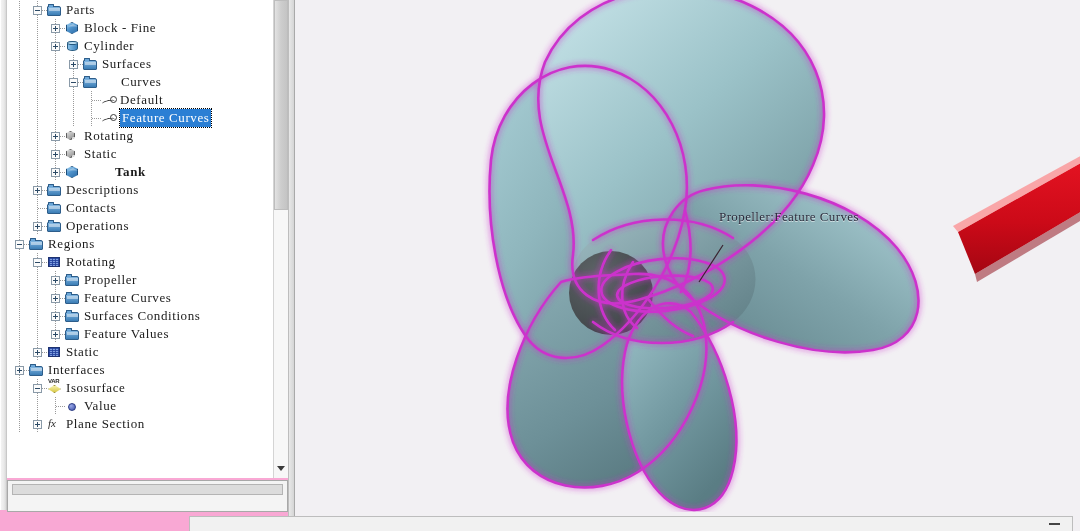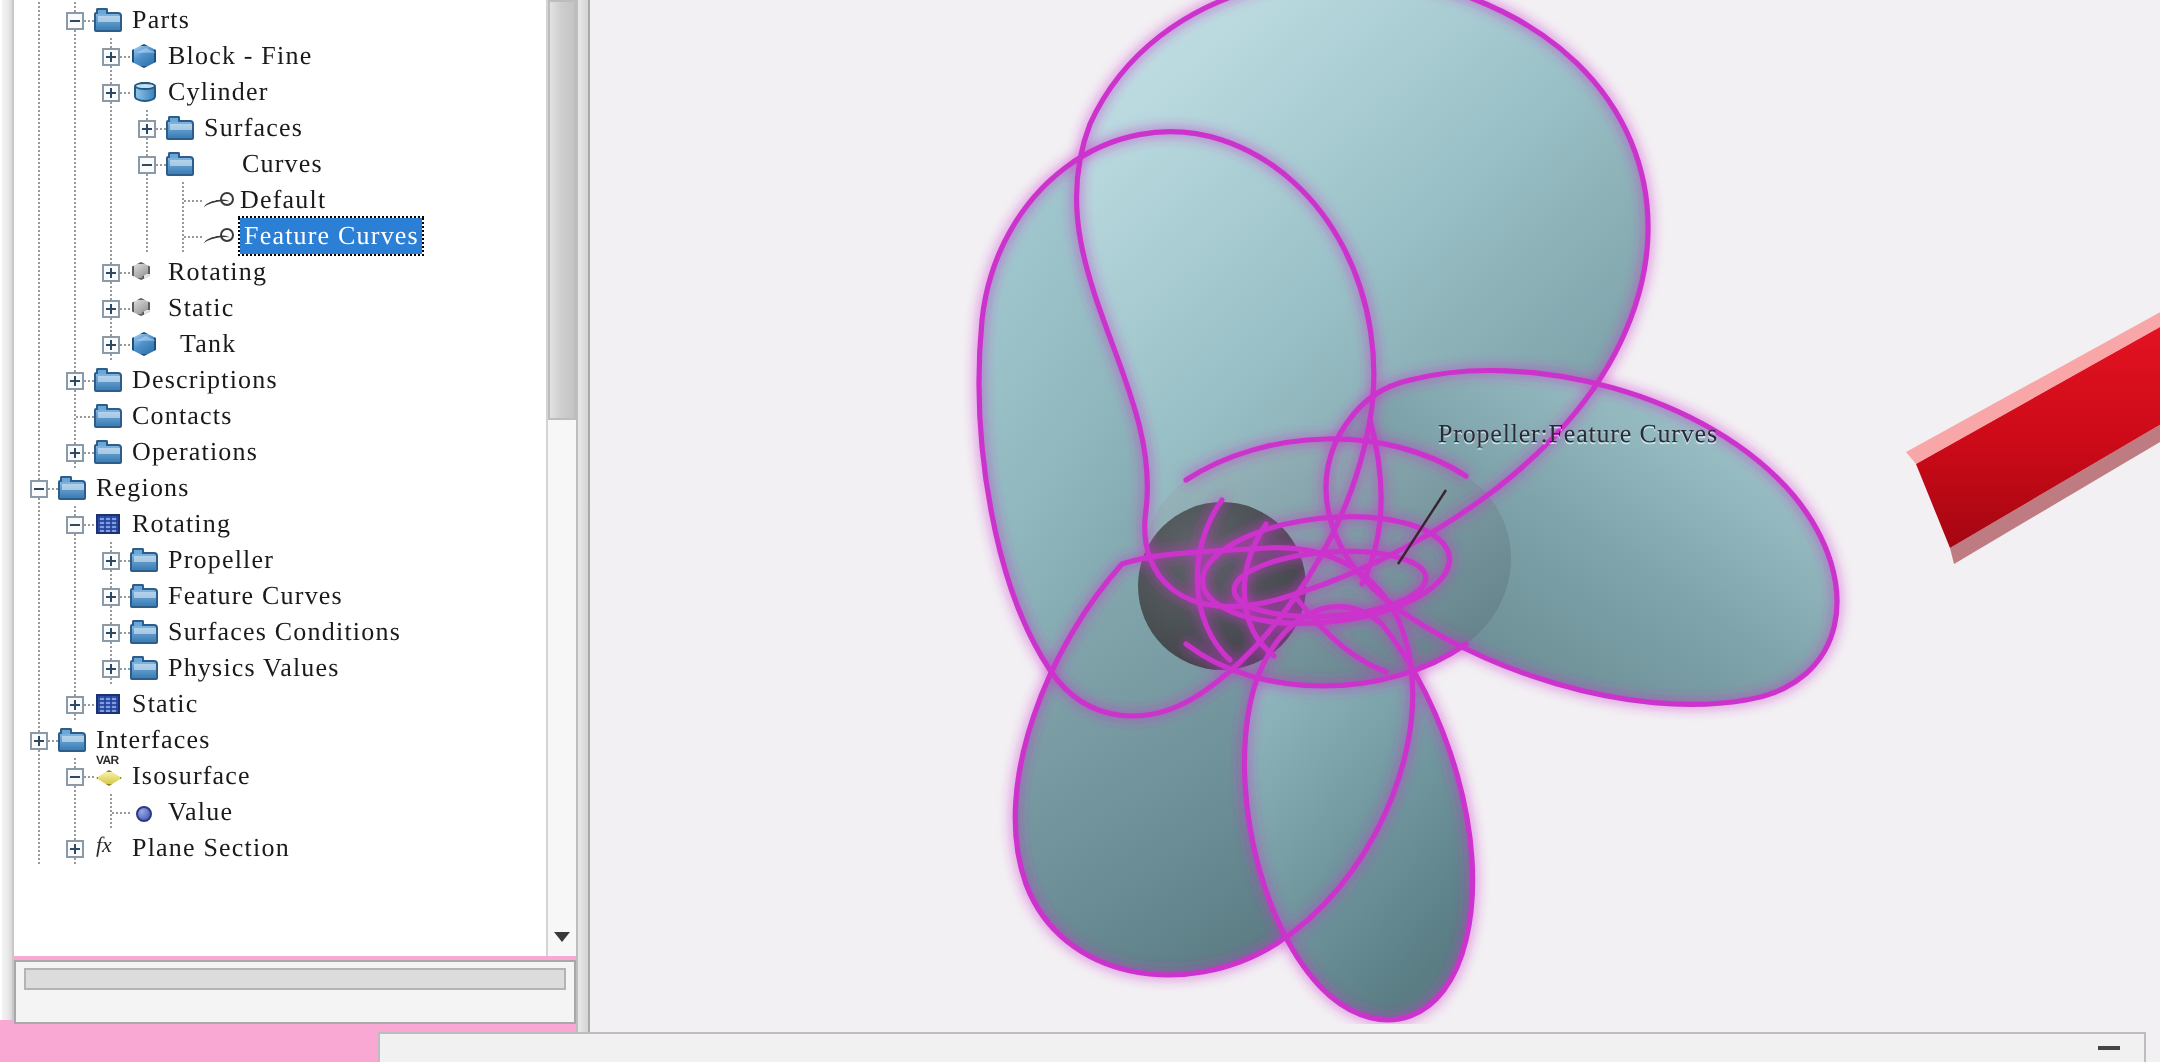--- a/index.html
+++ b/index.html
@@ -397,21 +397,21 @@
               <i></i>
             </span><span class="lbl" style="margin-left: 113px;">Feature Curves</span></div>
           <div class="row" style="top: 0px;"><span class="guide" style="left:12px"></span><span class="guide" style="left:30px"></span><span class="guide" style="left:48px"></span><span class="guide-h" style="left:49px;top:9px;width:9px"></span><span class="exp plus" style="left: 44px;"></span><span class="ico ico-parts" style="left: 58px;">
               <i></i>
             </span><span class="lbl" style="margin-left: 77px;">Rotating</span></div>
           <div class="row" style="top: 0px;"><span class="guide" style="left:12px"></span><span class="guide" style="left:30px"></span><span class="guide" style="left:48px"></span><span class="guide-h" style="left:49px;top:9px;width:9px"></span><span class="exp plus" style="left: 44px;"></span><span class="ico ico-parts" style="left: 58px;">
               <i></i>
             </span><span class="lbl" style="margin-left: 77px;">Static</span></div>
           <div class="row" style="top: 0px;"><span class="guide" style="left:12px"></span><span class="guide" style="left:30px"></span><span class="guide" style="left:48px"></span><span class="guide-h" style="left:49px;top:9px;width:9px"></span><span class="exp plus" style="left: 44px;"></span><span class="ico ico-cube" style="left: 58px;">
               <i></i>
-            </span><span class="lbl" style="margin-left: 83px;">Tank</span></div>
+            </span><span class="lbl" style="margin-left: 108px; font-weight: bold;">Tank</span></div>
           <div class="row" style="top: 0px;"><span class="guide" style="left:12px"></span><span class="guide" style="left:30px"></span><span class="guide-h" style="left:31px;top:9px;width:9px"></span><span class="exp plus" style="left: 26px;"></span><span class="ico ico-folder" style="left: 40px;">
               <i></i>
             </span><span class="lbl" style="margin-left: 59px;">Descriptions</span></div>
           <div class="row" style="top: 0px;"><span class="guide" style="left:12px"></span><span class="guide" style="left:30px"></span><span class="guide-h" style="left:31px;top:9px;width:9px"></span><span class="ico ico-folder" style="left: 40px;">
               <i></i>
             </span><span class="lbl" style="margin-left: 59px;">Contacts</span></div>
           <div class="row" style="top: 0px;"><span class="guide" style="left:12px"></span><span class="guide" style="left:30px"></span><span class="guide-h" style="left:31px;top:9px;width:9px"></span><span class="exp plus" style="left: 26px;"></span><span class="ico ico-folder" style="left: 40px;">
               <i></i>
             </span><span class="lbl" style="margin-left: 59px;">Operations</span></div>
           <div class="row" style="top: 0px;"><span class="guide" style="left:12px"></span><span class="guide-h" style="left:13px;top:9px;width:9px"></span><span class="exp" style="left: 8px;"></span><span class="ico ico-folder" style="left: 22px;">
@@ -424,21 +424,21 @@
               <i></i>
             </span><span class="lbl" style="margin-left: 77px;">Propeller</span></div>
           <div class="row" style="top: 0px;"><span class="guide" style="left:12px"></span><span class="guide" style="left:30px"></span><span class="guide" style="left:48px"></span><span class="guide-h" style="left:49px;top:9px;width:9px"></span><span class="exp plus" style="left: 44px;"></span><span class="ico ico-folder" style="left: 58px;">
               <i></i>
             </span><span class="lbl" style="margin-left: 77px;">Feature Curves</span></div>
           <div class="row" style="top: 0px;"><span class="guide" style="left:12px"></span><span class="guide" style="left:30px"></span><span class="guide" style="left:48px"></span><span class="guide-h" style="left:49px;top:9px;width:9px"></span><span class="exp plus" style="left: 44px;"></span><span class="ico ico-folder" style="left: 58px;">
               <i></i>
             </span><span class="lbl" style="margin-left: 77px;">Surfaces Conditions</span></div>
           <div class="row" style="top: 0px;"><span class="guide" style="left:12px"></span><span class="guide" style="left:30px"></span><span class="guide" style="left:48px"></span><span class="guide-h" style="left:49px;top:9px;width:9px"></span><span class="exp plus" style="left: 44px;"></span><span class="ico ico-folder" style="left: 58px;">
               <i></i>
-            </span><span class="lbl" style="margin-left: 77px;">Physics Values</span></div>
+            </span><span class="lbl" style="margin-left: 77px;">Feature Values</span></div>
           <div class="row" style="top: 0px;"><span class="guide" style="left:12px"></span><span class="guide" style="left:30px"></span><span class="guide-h" style="left:31px;top:9px;width:9px"></span><span class="exp plus" style="left: 26px;"></span><span class="ico ico-region" style="left: 40px;">
               <i></i>
             </span><span class="lbl" style="margin-left: 59px;">Static</span></div>
           <div class="row" style="top: 0px;"><span class="guide" style="left:12px"></span><span class="guide-h" style="left:13px;top:9px;width:9px"></span><span class="exp plus" style="left: 8px;"></span><span class="ico ico-folder" style="left: 22px;">
               <i></i>
             </span><span class="lbl" style="margin-left: 41px;">Interfaces</span></div>
           <div class="row" style="top: 0px;"><span class="guide" style="left:12px"></span><span class="guide" style="left:30px"></span><span class="guide-h" style="left:31px;top:9px;width:9px"></span><span class="exp" style="left: 26px;"></span><span class="ico ico-iso" style="left: 40px;">
               <span class="var">VAR</span>
               <i></i>
             </span><span class="lbl" style="margin-left: 59px;">Isosurface</span></div>

